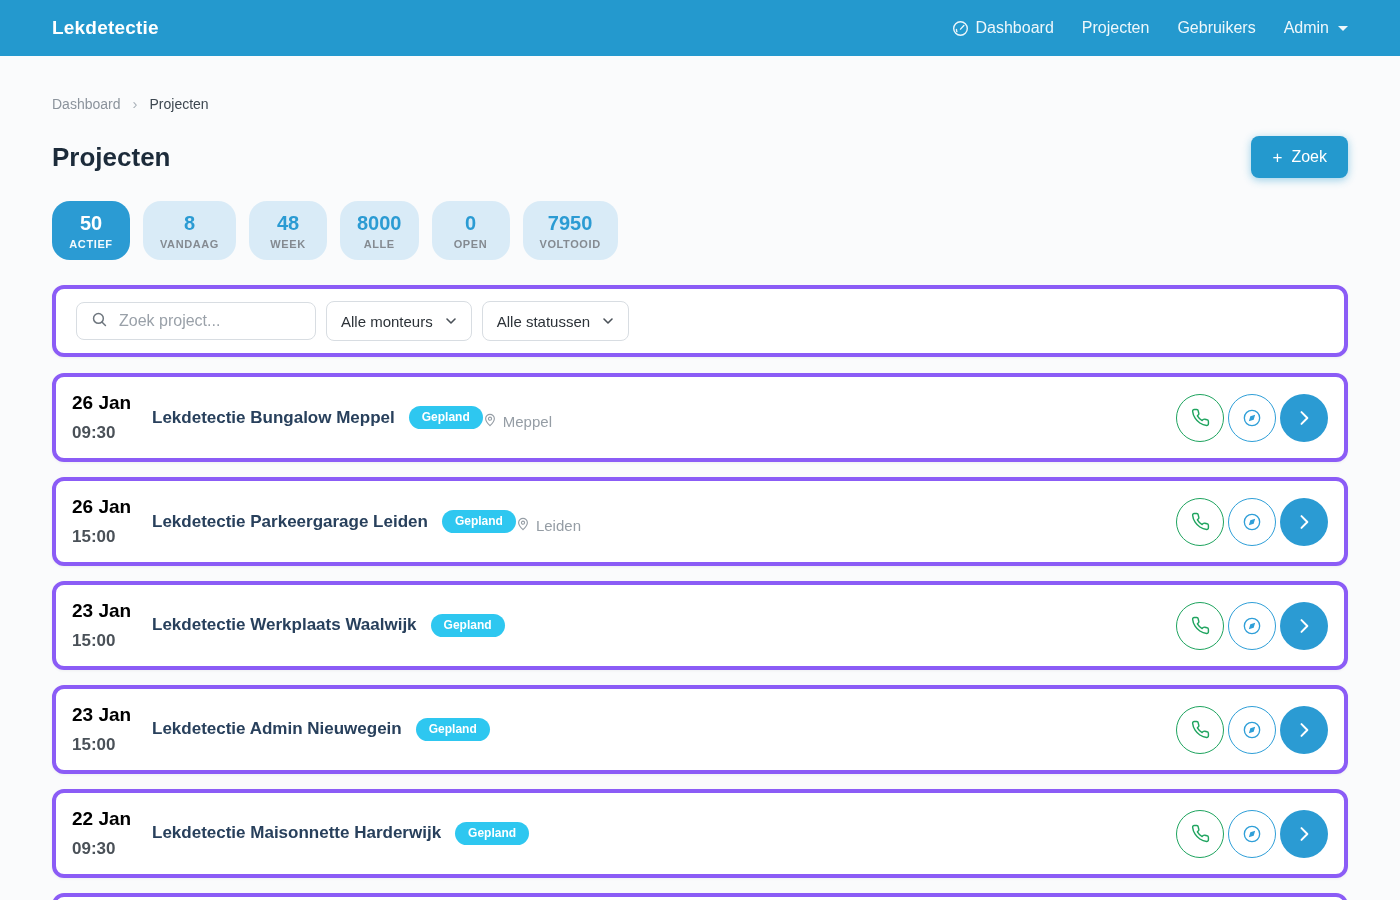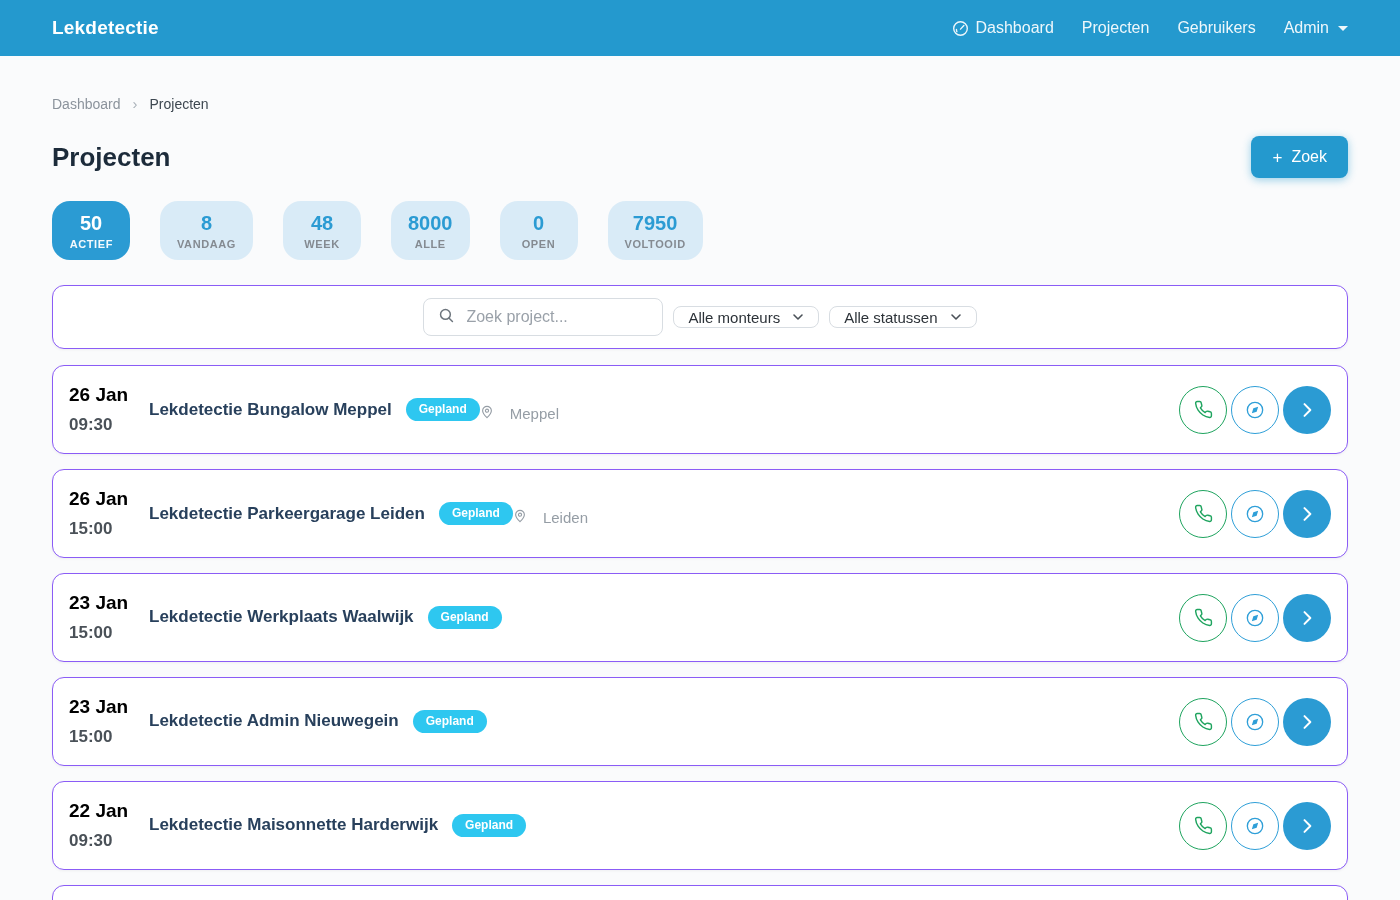--- a/index.html
+++ b/index.html
@@ -38,68 +38,67 @@
   .header-row { display: flex; align-items: center; justify-content: space-between; margin-bottom: 23px; }
   .page-title { font-size: 26px; font-weight: 700; color: #1c2b3a; }
   .new-btn {
     background: #2499ce; color: #fff; border: none; cursor: pointer;
     font-family: inherit; font-size: 16px; border-radius: 8px;
     height: 42px; padding: 0 21px; display: flex; align-items: center; gap: 9px;
     box-shadow: 0 2px 8px rgba(36,153,206,.45);
   }
   .new-btn .plus { font-size: 17px; line-height: 1; }
   
-  .stats { display: flex; gap: 30px; margin-bottom: 25px; }
+  .stats { display: flex; gap: 13px; margin-bottom: 25px; }
   .pill {
     background: #d9ebf7; border-radius: 18px; cursor: pointer;
     padding: 10px 17px; min-width: 78px; text-align: center;
   }
   .pill .value { font-size: 20px; font-weight: 700; color: #2b9bd3; line-height: 1.2; }
   .pill .label { font-size: 11px; font-weight: 700; color: #848a91; letter-spacing: .6px; margin-top: 3px; }
   .pill.active { background: #2b9bd3; }
   .pill.active .value { color: #ffffff; }
-  .pill.active .label { color: rgba(255,255,255,.95); text-align: right; }
+  .pill.active .label { color: rgba(255,255,255,.95); }
   
   .card {
-    background: #ffffff; border: 1px solid #8b5cf6; border-radius: 12px;
+    background: #ffffff; border: 4px solid #8b5cf6; border-radius: 12px;
     box-shadow: 0 1px 3px rgba(16,24,40,.05);
-    justify-content: center;
   }
   .filter-card { display: flex; align-items: center; gap: 10px; padding: 12px 20px; margin-bottom: 16px; }
   .search-box {
     display: flex; align-items: center; gap: 11px;
     border: 1px solid #d8dde2; border-radius: 8px; height: 38px; width: 240px; padding: 0 14px;
     color: #7c848c; background: #fff;
   }
   .search-box input {
     border: none; outline: none; font-family: inherit; font-size: 16px; width: 100%; color: #333a41; background: transparent;
   }
   .search-box input::placeholder { color: #9aa1a9; }
   .select {
     display: flex; align-items: center; gap: 12px; cursor: pointer;
-    border: 1px solid #d8dde2; border-radius: 8px; height: 22px; padding: 0 14px;
+    border: 1px solid #d8dde2; border-radius: 8px; height: 40px; padding: 0 14px;
     font-size: 15px; color: #2c3238; background: #fff;
   }
   .select .chev { color: #4a5158; }
   
   .project-card {
     display: flex; align-items: center; height: 89px; padding: 0 16px; margin-bottom: 15px; cursor: pointer;
   }
   .date-col { width: 80px; flex-shrink: 0; }
   .p-date { color: #000000; font-size: 19px; font-weight: 700; }
   .p-time { color: #4a5158; font-size: 17px; font-weight: 700; margin-top: 9px; }
   .row-main { display: flex; flex-direction: row; }
   .title-line { display: flex; align-items: center; gap: 14px; }
   .p-title { color: #28405c; font-size: 17px; font-weight: 700; }
   .badge {
     background: #2ec7f0; color: #fff; font-size: 12px; font-weight: 700;
     padding: 4px 13px; border-radius: 999px; line-height: 1.2;
   }
   .location-line {
-    display: flex; align-items: center; justify-content: center; gap: 16px;
+    display: flex; align-items: center; justify-content: center; gap: 6px;
     margin-top: 8px; color: #959da5; font-size: 15px;
   }
   .location-line svg { flex-shrink: 0; }
   .actions { margin-left: auto; display: flex; gap: 4px; }
   .action-btn {
     width: 48px; height: 48px; border-radius: 50%; cursor: pointer;
     display: flex; align-items: center; justify-content: center;
     background: #fff; border: 1.5px solid transparent; padding: 0;
   }
   .action-phone { border-color: #1fa45f; color: #1fa45f; }

